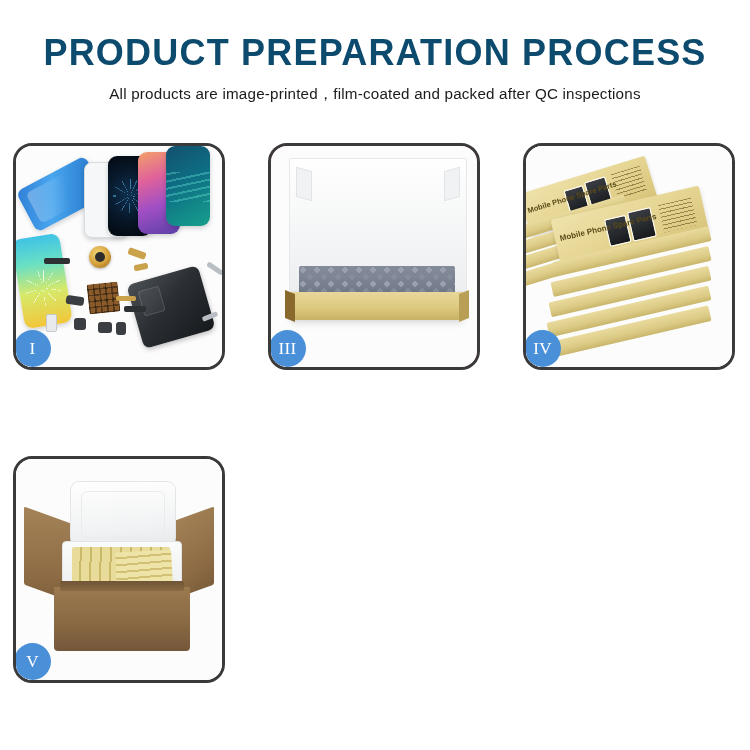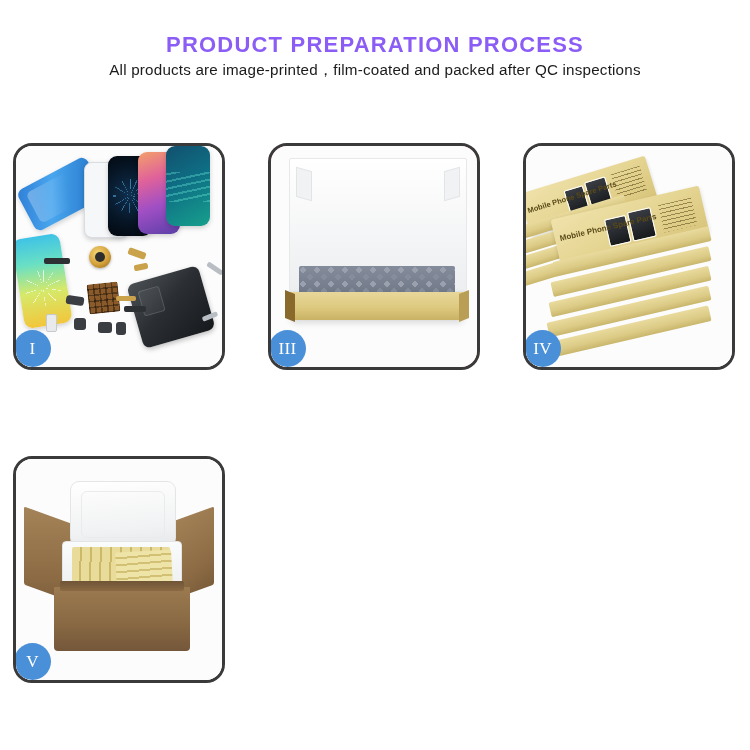--- a/index.html
+++ b/index.html
@@ -15,29 +15,29 @@
     font-family: "Liberation Sans", sans-serif;
     color: #111;
     -webkit-font-smoothing: antialiased;
   }
 
   .page { position: relative; width: 750px; height: 750px; }
 
   
   .header { padding-top: 33px; text-align: center; }
   .title {
-    font-size: 22px;
+    font-size: 36px;
     font-weight: 600;
     letter-spacing: 1.2px;
-    color: #8b5cf6;
+    color: #0c4a6e;
     line-height: 1.1;
     white-space: nowrap;
   }
   .subtitle {
-    margin-top: 3px;
+    margin-top: 11px;
     font-size: 15.2px;
     font-weight: 400;
     letter-spacing: 0.2px;
     color: #1b1b1b;
     white-space: nowrap;
   }
 
   
   .grid {
     position: absolute;

